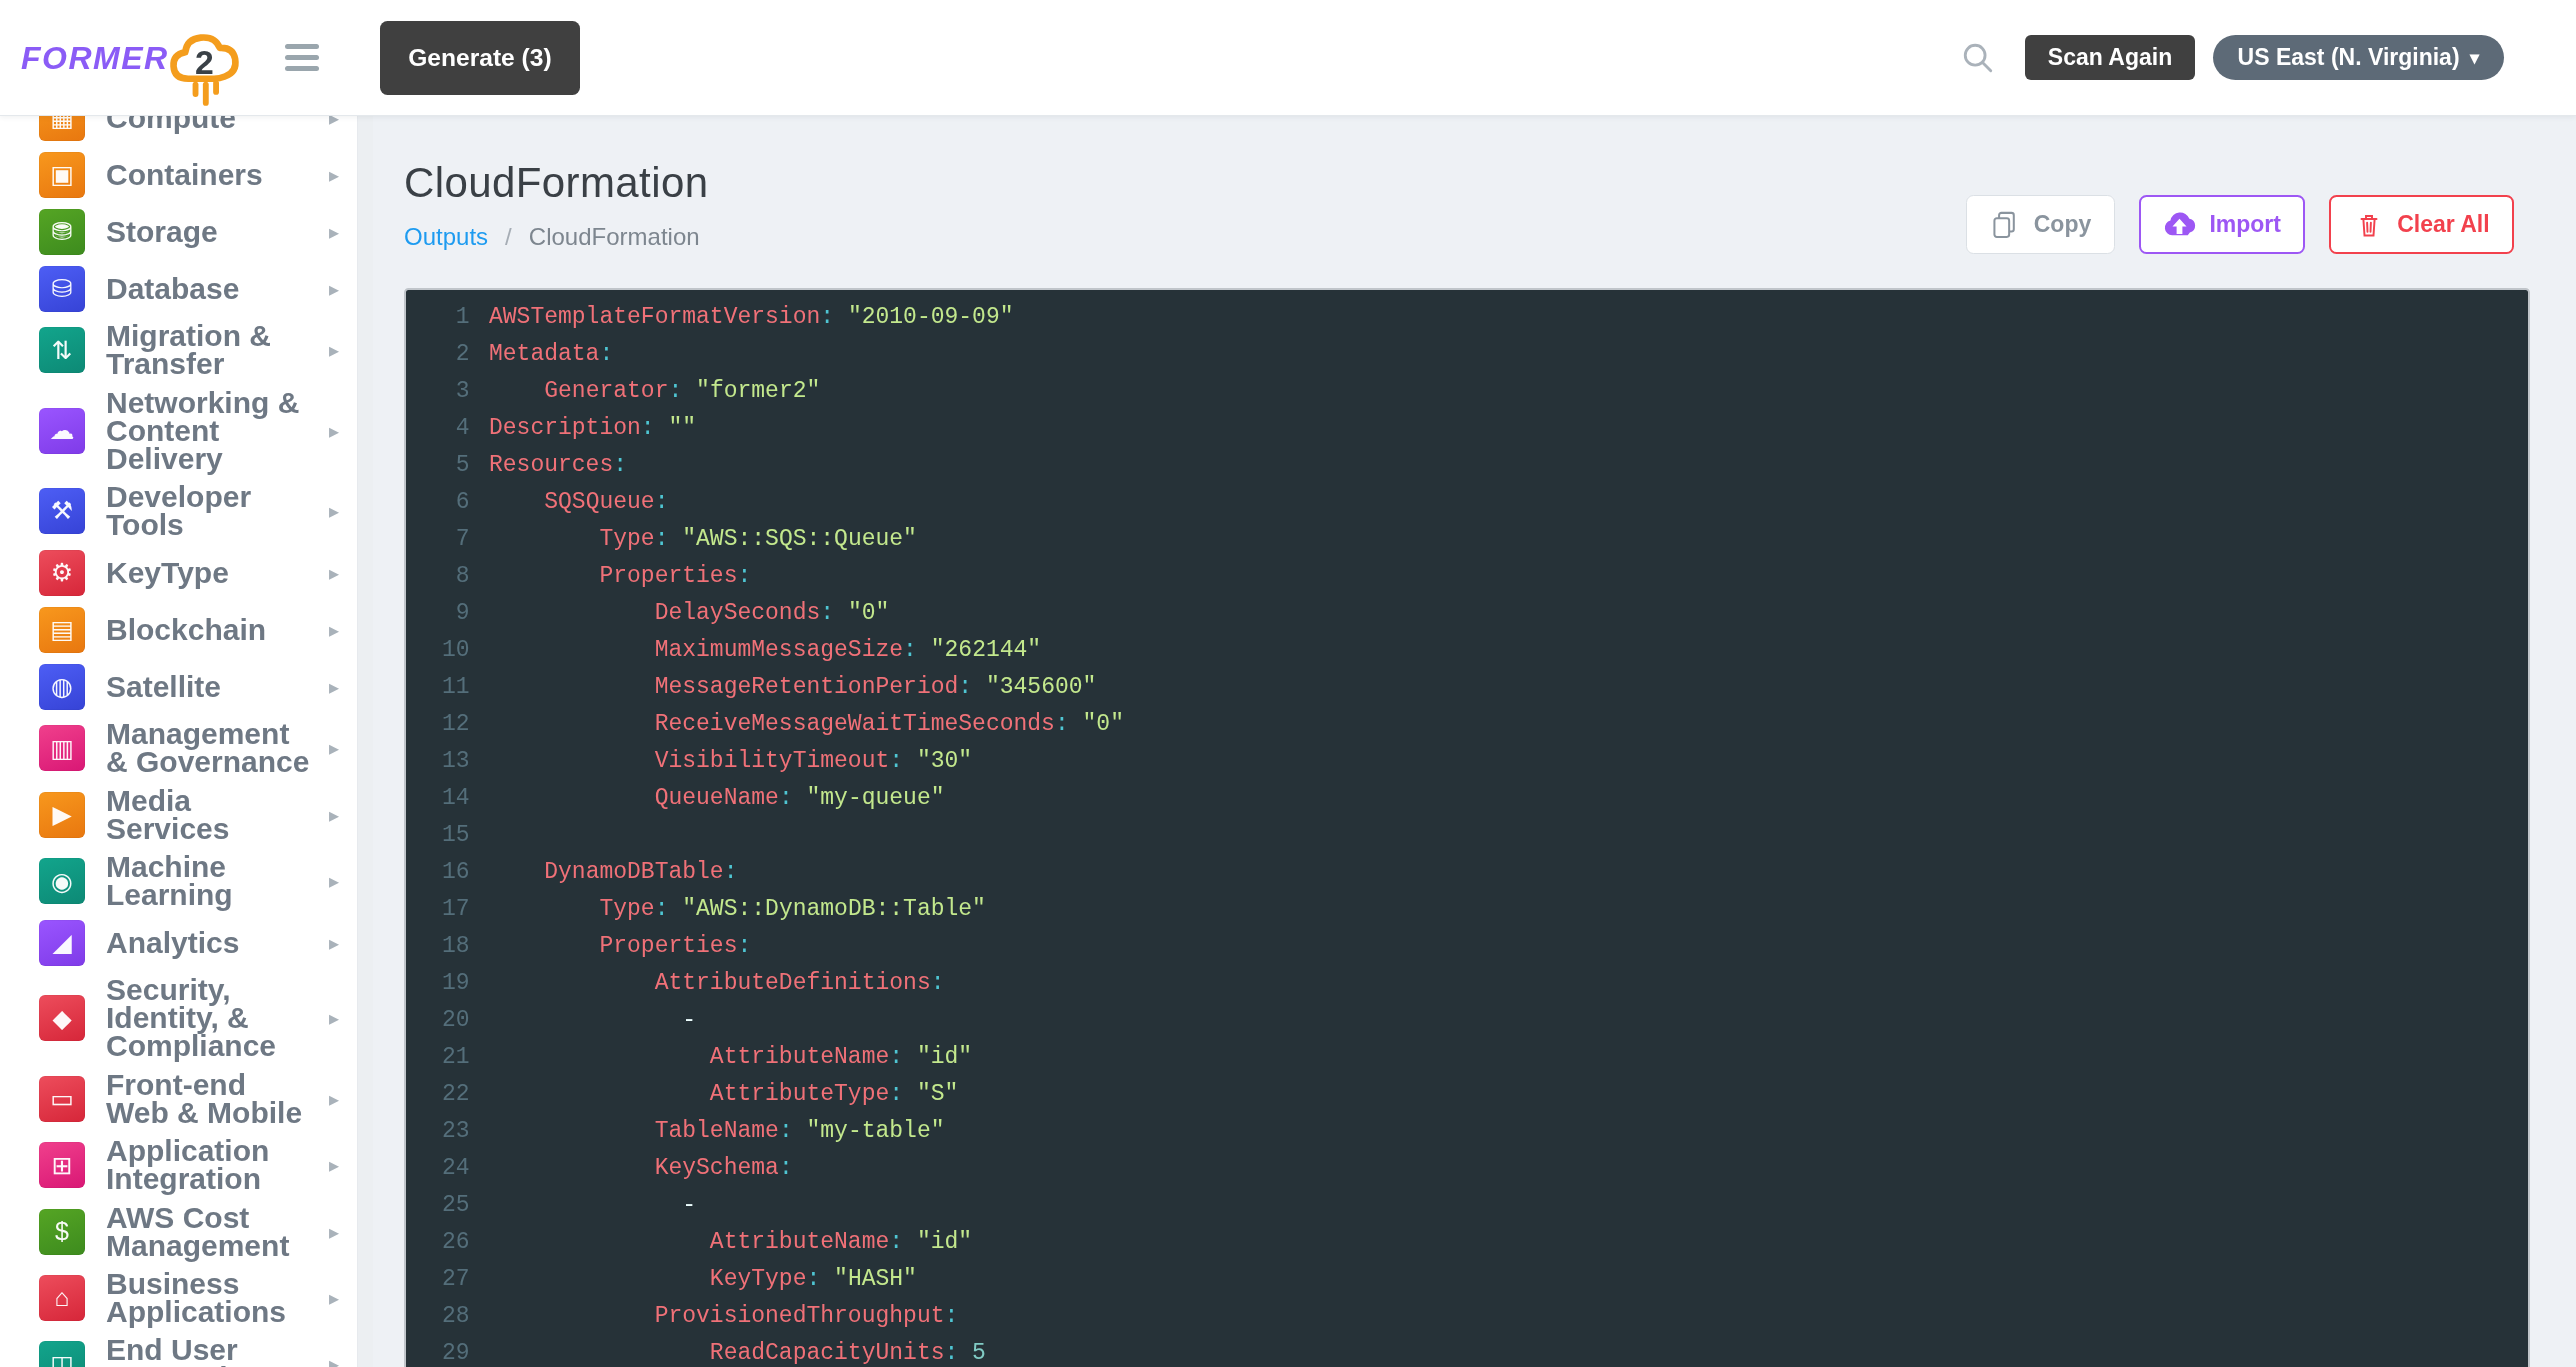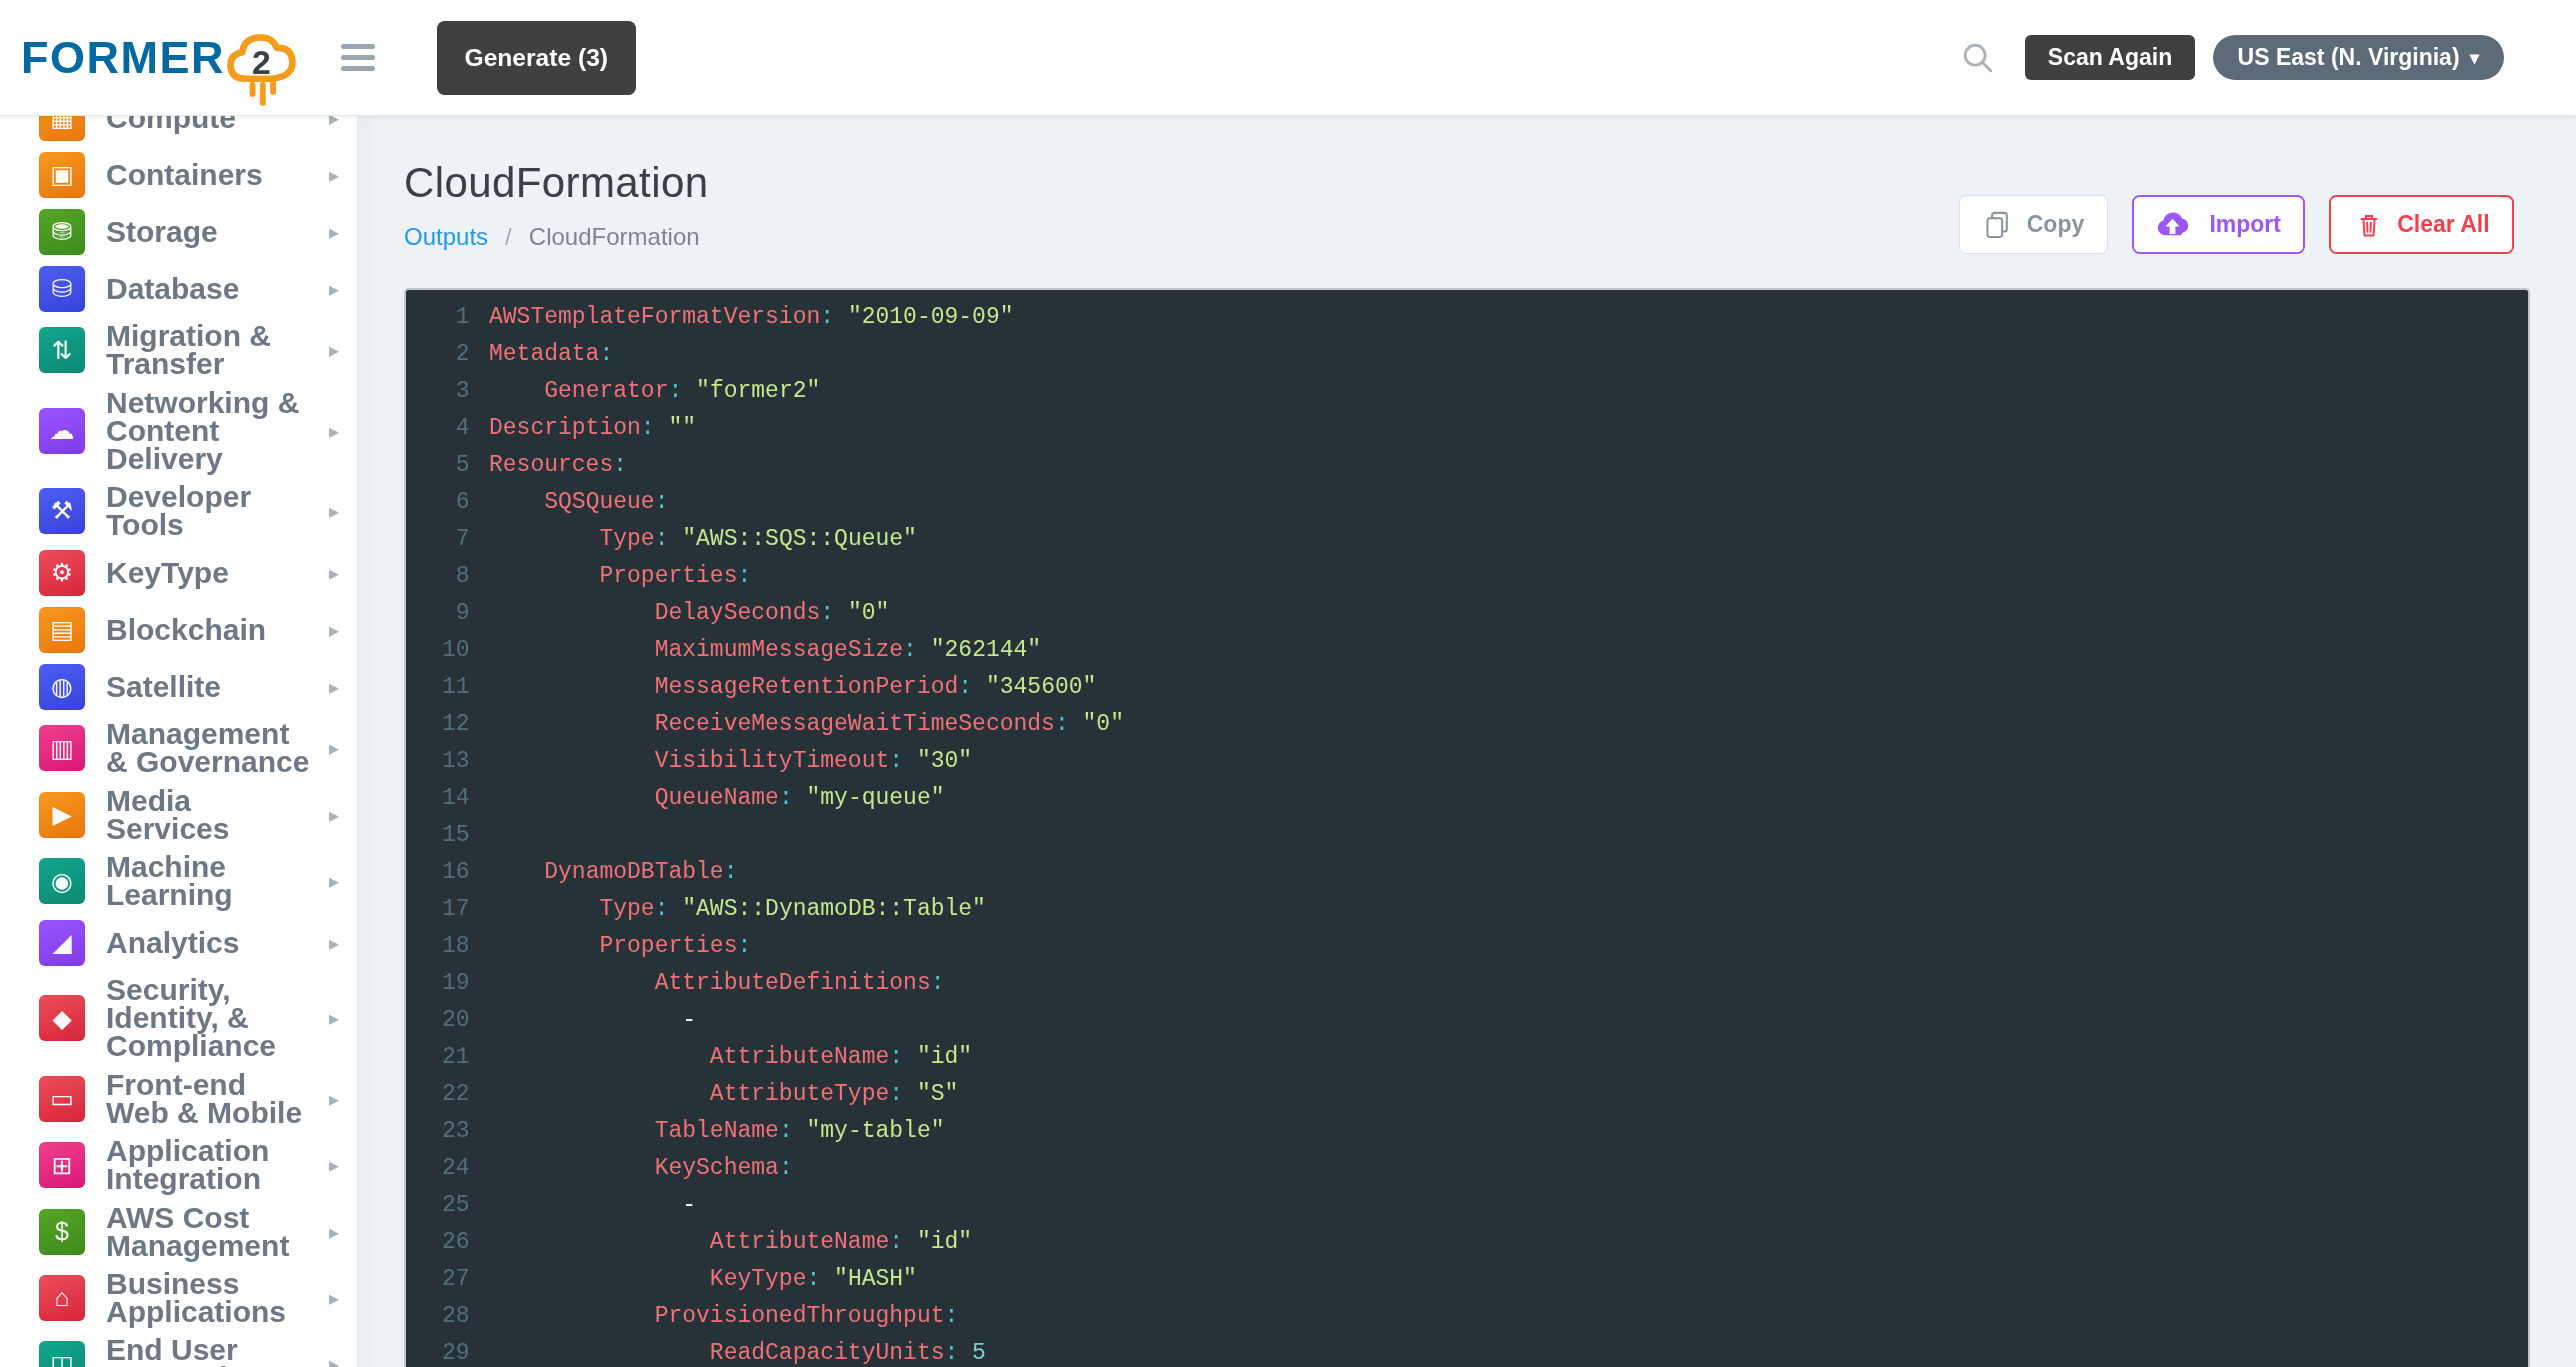--- a/index.html
+++ b/index.html
@@ -7,21 +7,21 @@
   body { font-family:"Liberation Sans", sans-serif; background:#eef1f5; position:relative; }
 
   
   .navbar {
     position:absolute; top:0; left:0; width:2576px; height:116px;
     background:#ffffff; z-index:30; display:flex; align-items:center;
     padding:0 72px 0 21px; border-bottom:0.7px solid #e4e8ec;
     box-shadow:0 1.5px 4.5px rgba(40,50,60,.06);
   }
   .brand { display:flex; align-items:center; cursor:pointer; }
-  .brand-text { font-size:45px; font-weight:800; color:#0369a1; letter-spacing:1.5px; line-height:1; }
+  .brand-text { font-size:32px; font-weight:800; color:#8b5cf6; letter-spacing:1.5px; line-height:1;font-style:italic; }
   .brand-cloud { width:88px; height:95px; margin-left:-4.5px; margin-top:15px; }
   .hamburger { margin-left:25px; cursor:pointer; padding:7.5px; }
   .hamburger .bar { width:34px; height:5.2px; background:#9aa6ad; border-radius:3px; margin:6px 0; }
   .btn-generate {
     margin-left:54px; background:#404040; color:#fff; border:none; border-radius:7.5px;
     height:74px; padding:0 28px; font-size:24.6px; font-weight:700; cursor:pointer;
     font-family:"Liberation Sans",sans-serif;
   }
   .nav-right { margin-left:auto; display:flex; align-items:center; }
   .search-icon { margin-right:30px; cursor:pointer; }
@@ -72,21 +72,21 @@
   .breadcrumb .bc-sep { color:#a6adb5; margin:0 10.4px; }
   .breadcrumb .bc-cur { color:#7d868f; }
   .actions { position:absolute; right:16px; bottom:-3px; display:flex; }
   .act-btn {
     height:59px; border-radius:7.5px; background:#fff; font-size:23px; font-weight:600;
     display:flex; align-items:center; padding:0 22.4px; margin-left:24px; cursor:pointer;
     font-family:"Liberation Sans",sans-serif;
   }
   .act-btn svg { margin-right:13.4px; }
   .btn-copy   { border:1.5px solid #dbe0e5; color:#8a949e; }
-  .btn-import { border:2.2px solid #9d57f4; color:#9d57f4;gap:7px; }
+  .btn-import { border:2.2px solid #9d57f4; color:#9d57f4; }
   .btn-clear  { border:2.2px solid #f2414d; color:#f2414d; }
 
   
   .editor {
     margin-top:37px; height:1118px; background:#263238;
     border:2.2px solid #c0c5ca; border-radius:4.5px; padding:9px 0 0 0;
     font-family:"Liberation Mono", monospace; font-size:23px; line-height:37px;
     cursor:text; overflow:hidden;
   }
   .code-line { display:flex; white-space:pre; }

